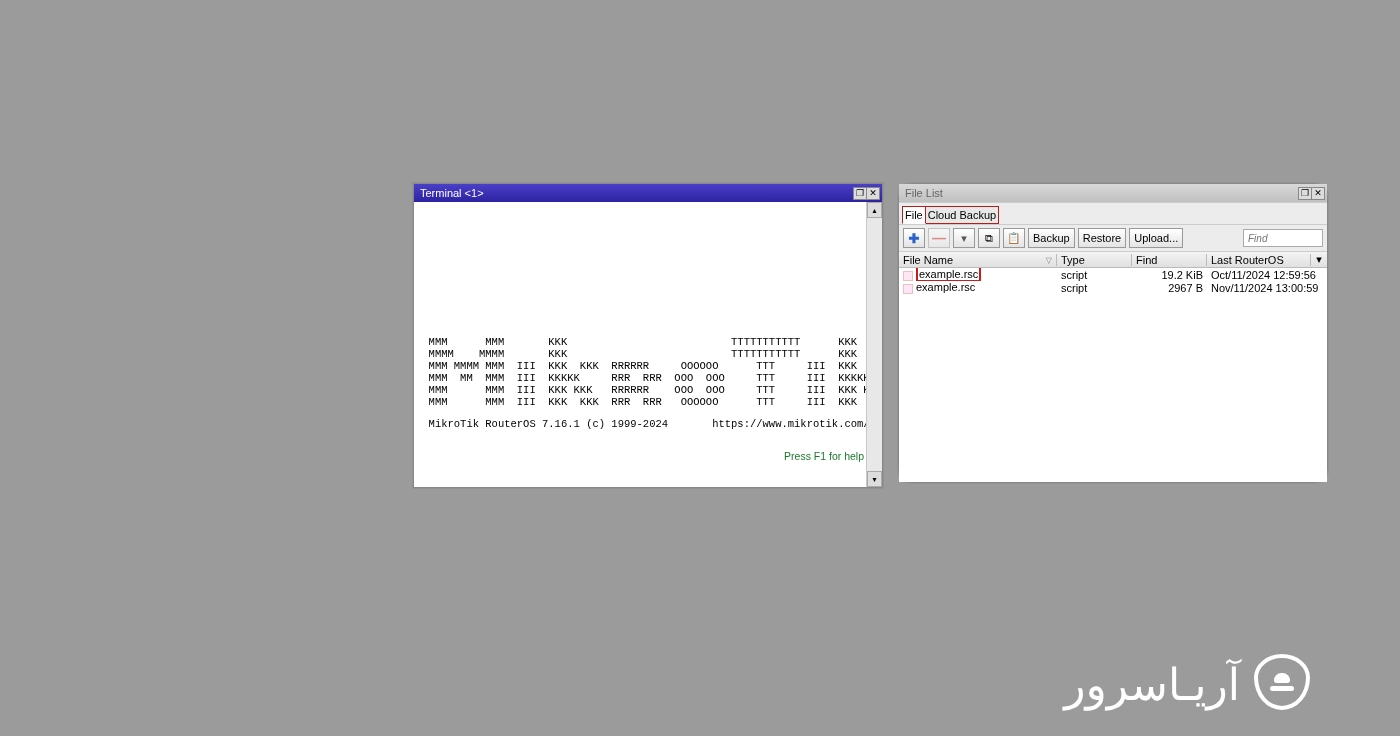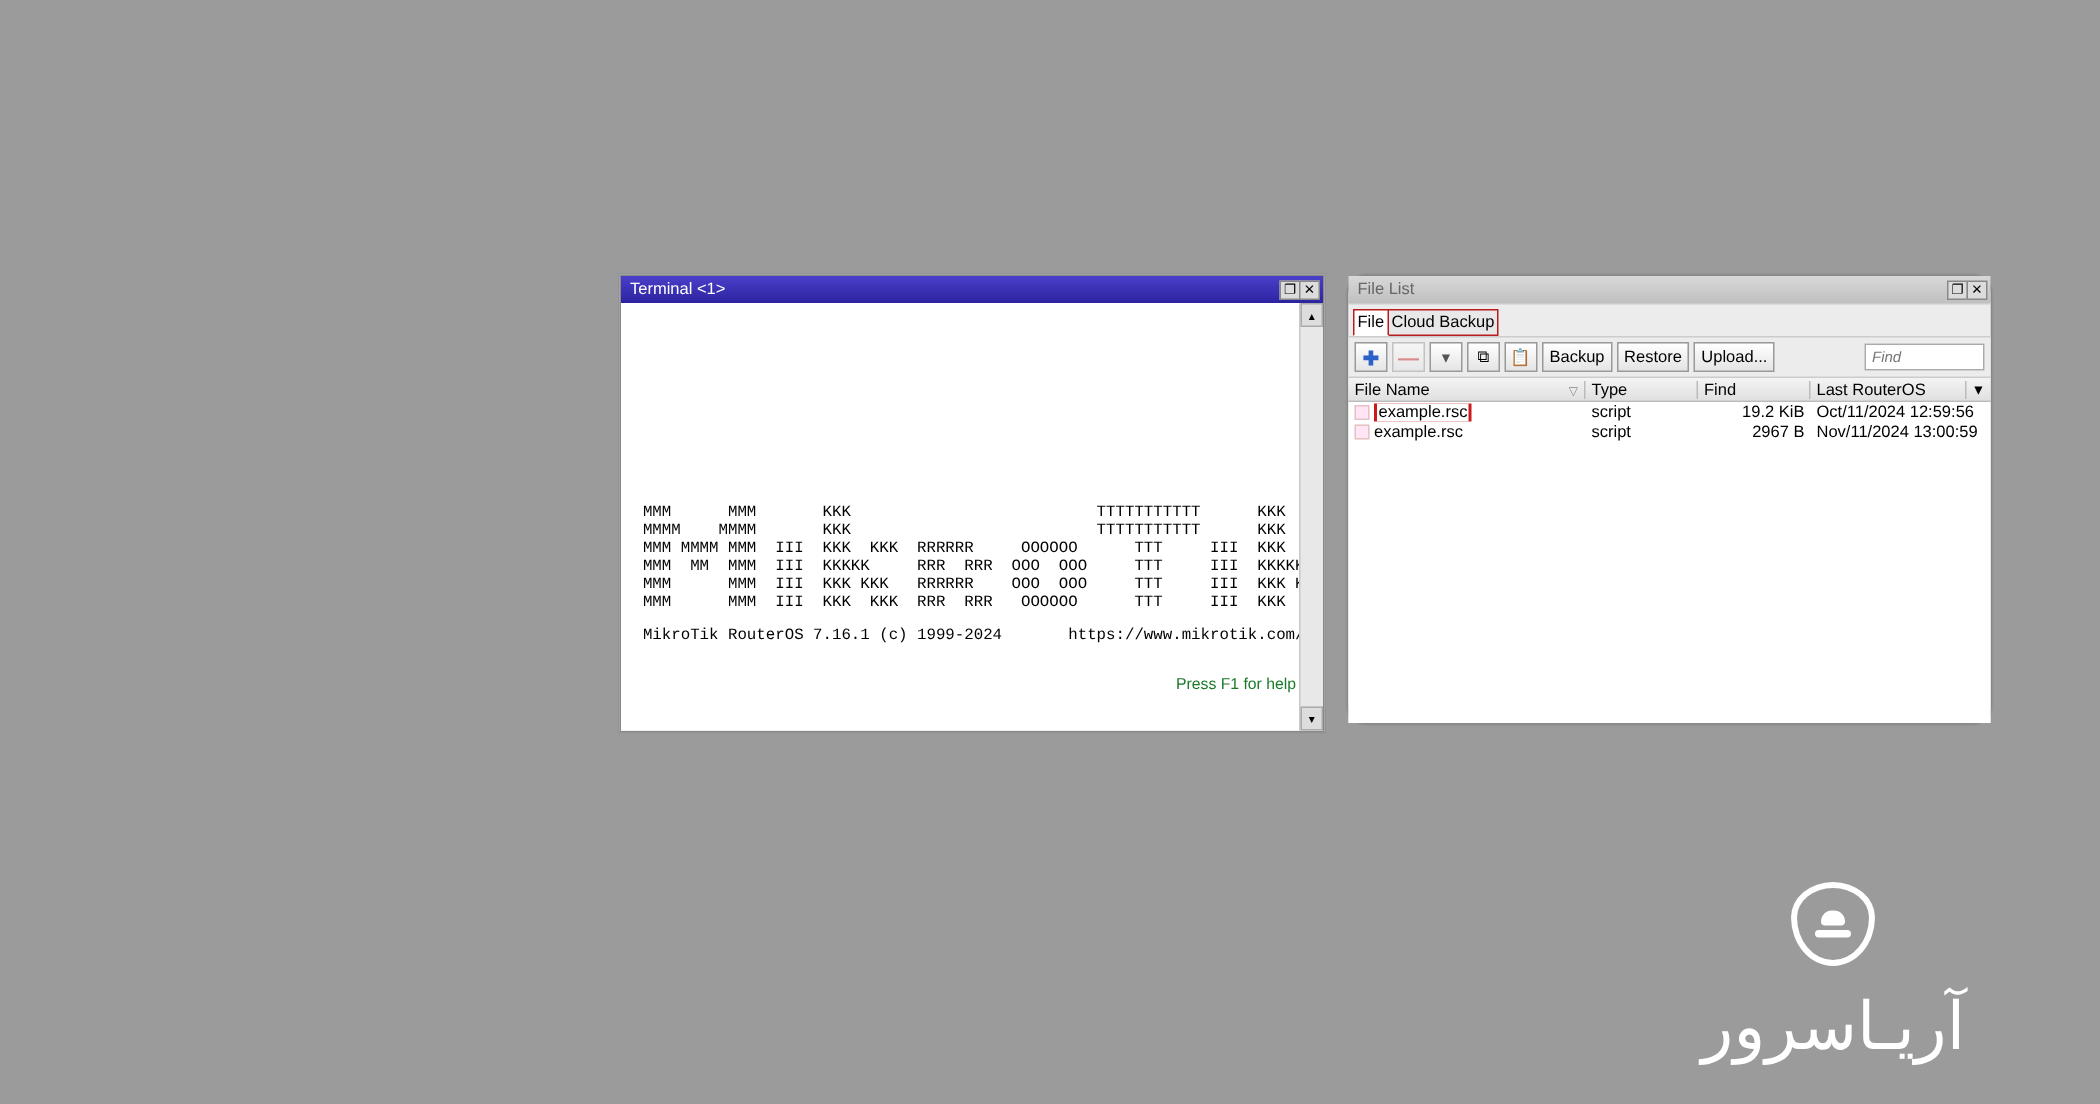--- a/index.html
+++ b/index.html
@@ -251,24 +251,23 @@
 .sc2 { width: 180px; }
 .sc3 { flex: 1; }
 
 
 .watermark {
   position: absolute;
   right: 90px;
   bottom: 26px;
   color: #fff;
   display: flex;
-  align-items: center;
+  align-items: flex-end;
   gap: 14px;
   direction: rtl;
-  flex-direction: column;
 }
 .watermark-text {
   font-size: 44px;
   font-weight: 400;
   letter-spacing: 6px;
   font-family: Arial, sans-serif;
 }
 .watermark-badge {
   width: 56px;
   height: 56px;

